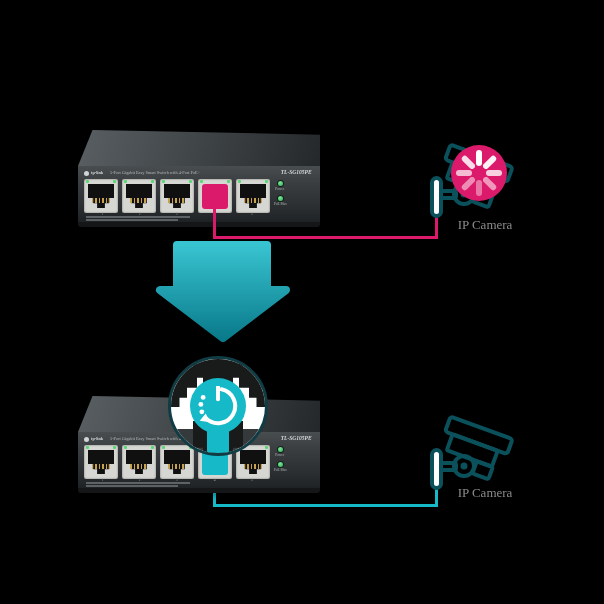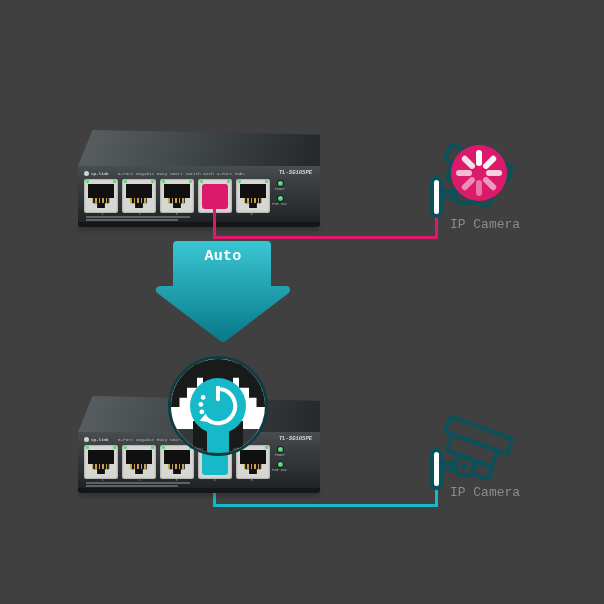--- a/index.html
+++ b/index.html
@@ -1,17 +1,17 @@
 <!DOCTYPE html>
 <html><head>
 <meta charset="utf-8">
 <style>
   html,body{margin:0;padding:0;background:#fff;}
-  #canvas{position:relative;width:604px;height:604px;background:#404040;overflow:hidden;
-          font-family:Liberation Mono, monospace;}
+  #canvas{position:relative;width:604px;height:604px;background:#000000;overflow:hidden;
+          font-family:Liberation Serif, serif;}
   .abs{position:absolute;}
 
   
   .switch{position:absolute;left:70px;width:256px;height:106px;}
   .sw-top{position:absolute;left:8px;top:2px;width:242px;height:36px;
           background:linear-gradient(105deg,#5a5f63 0%,#42474a 45%,#24282a 100%);
           clip-path:polygon(6% 0,100% 13%,100% 100%,0 100%);}
   .sw-front{position:absolute;left:8px;top:38px;width:242px;height:56px;
           background:linear-gradient(180deg,#484d50 0%,#3a3e41 30%,#2b2f31 72%,#202325 100%);
           box-shadow:0 1px 0 rgba(0,0,0,.4);}
@@ -174,21 +174,20 @@
   <svg class="abs" style="left:150px;top:240px;" width="146" height="102" viewBox="0 0 146 102">
     <defs>
       <linearGradient id="agrad" x1="0" y1="0" x2="0" y2="1">
         <stop offset="0" stop-color="#38C3D0"></stop>
         <stop offset="1" stop-color="#0A7B8B"></stop>
       </linearGradient>
     </defs>
     <polygon points="27,5 117,5 117,50 136,50 73,98 10,50 27,50" fill="url(#agrad)" stroke="url(#agrad)" stroke-width="8" stroke-linejoin="round"></polygon>
   </svg>
   <div class="arrow-text">
-    <div>Auto</div>
   </div>
 
   <div class="switch" style="top:394px;">
     <div class="sw-top"></div>
     <div class="sw-front">
       <div class="sw-strip">
         <div class="brand-dot"></div>
         <div class="brand-txt">tp-link</div>
         <div class="panel-title">5-Port Gigabit Easy Smart Switch with 4-Port PoE+</div>
       </div>

